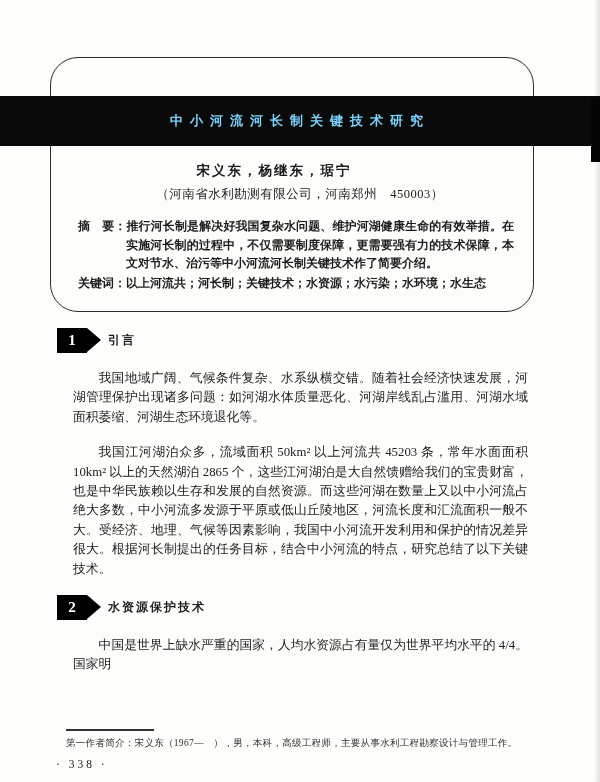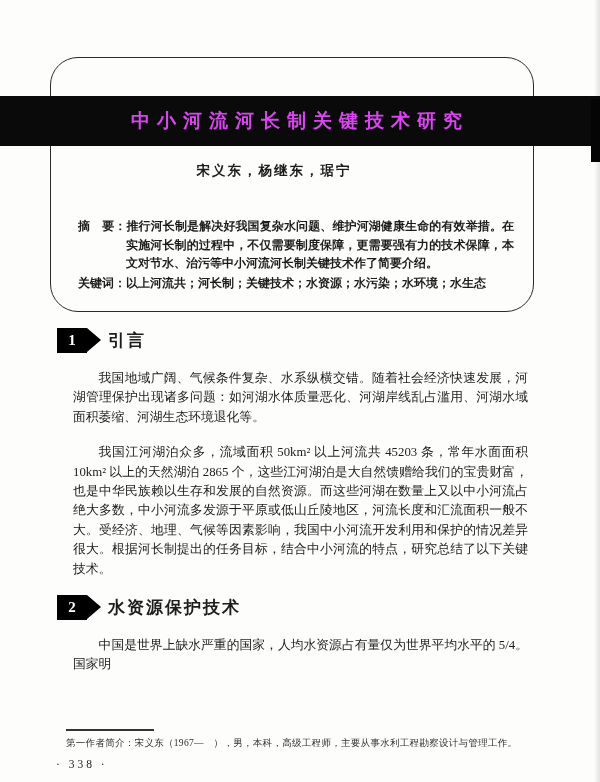--- a/index.html
+++ b/index.html
@@ -21,21 +21,21 @@
     position:absolute;left:50px;top:57px;width:482px;height:253px;
     border:1.5px solid #2a2a2a;border-radius:28px;
     background:transparent;
   }
   
   .title-bar{
     position:absolute;left:0;top:96px;width:600px;height:50px;
     background:#0a0a0a;display:flex;align-items:center;justify-content:center;
   }
   .title-text{
-    color:#d946ef;font-size:19px;font-weight:bold;letter-spacing:7px;
+    color:#7dd3fc;font-size:13px;font-weight:bold;letter-spacing:7px;
     font-family:"Liberation Sans", sans-serif;
   }
   .right-tab{
     position:absolute;right:0;top:99px;width:9px;height:63px;background:#050505;
   }
   .authors{
     position:absolute;left:0;top:162px;width:548px;text-align:center;
     font-size:13.5px;font-weight:bold;letter-spacing:2px;
   }
   .affiliation{
@@ -61,21 +61,21 @@
     position:relative;display:inline-block;width:30px;height:25px;
     background:#000;color:#fff;text-align:center;line-height:25px;
     font-weight:bold;font-size:15px;flex:0 0 auto;
   }
   .section-badge::after{
     content:"";position:absolute;left:30px;top:0;
     border-top:12.5px solid transparent;border-bottom:12.5px solid transparent;
     border-left:14px solid #000;
   }
   .section-title{
-    margin-left:21px;font-size:17px;font-weight:bold;letter-spacing:2px;
+    margin-left:21px;font-size:12px;font-weight:bold;letter-spacing:2px;
     font-family:"Liberation Sans", sans-serif;
   }
   .content p{
     margin:16px;font-size:12.8px;line-height:19.4px;text-align:justify;
     text-indent:2em;
   }
   .heading-2{margin-top:11px;}
   .footnote-rule{
     position:absolute;left:66px;top:729px;width:88px;height:1.5px;background:#333;
   }
@@ -93,20 +93,21 @@
 <div class="page">
 
   <div class="abstract-box"></div>
 
   <div class="title-bar">
     <span class="title-text">中小河流河长制关键技术研究</span>
   </div>
   <div class="right-tab"></div>
 
   <div class="authors">宋义东，杨继东，琚宁</div>
+  <div class="affiliation">（河南省水利勘测有限公司，河南郑州　450003）</div>
 
   <div class="abstract">
     <div class="abs-row"><span class="abs-label">摘　要：</span><span>推行河长制是解决好我国复杂水问题、维护河湖健康生命的有效举措。在实施河长制的过程中，不仅需要制度保障，更需要强有力的技术保障，本文对节水、治污等中小河流河长制关键技术作了简要介绍。</span></div>
     <div class="abs-row kw-row"><span class="abs-label">关键词：</span><span>以上河流共；河长制；关键技术；水资源；水污染；水环境；水生态</span></div>
   </div>
 
   <div class="content">
 
     <div class="section-heading">
       <span class="section-badge"><span>1</span></span>
@@ -114,21 +115,21 @@
     </div>
 
     <p>我国地域广阔、气候条件复杂、水系纵横交错。随着社会经济快速发展，河湖管理保护出现诸多问题：如河湖水体质量恶化、河湖岸线乱占滥用、河湖水域面积萎缩、河湖生态环境退化等。</p>
     <p>我国江河湖泊众多，流域面积 50km² 以上河流共 45203 条，常年水面面积 10km² 以上的天然湖泊 2865 个，这些江河湖泊是大自然馈赠给我们的宝贵财富，也是中华民族赖以生存和发展的自然资源。而这些河湖在数量上又以中小河流占绝大多数，中小河流多发源于平原或低山丘陵地区，河流长度和汇流面积一般不大。受经济、地理、气候等因素影响，我国中小河流开发利用和保护的情况差异很大。根据河长制提出的任务目标，结合中小河流的特点，研究总结了以下关键技术。</p>
 
     <div class="section-heading heading-2">
       <span class="section-badge"><span>2</span></span>
       <span class="section-title">水资源保护技术</span>
     </div>
 
-    <p>中国是世界上缺水严重的国家，人均水资源占有量仅为世界平均水平的 5/4。国家明</p>
+    <p>中国是世界上缺水严重的国家，人均水资源占有量仅为世界平均水平的 4/4。国家明</p>
 
   </div>
 
   <div class="footnote-rule"></div>
   <div class="footnote">第一作者简介：宋义东（1967—　），男，本科，高级工程师，主要从事水利工程勘察设计与管理工作。</div>
   <div class="page-number">· 338 ·</div>
 
 </div>
 
 </body></html>

